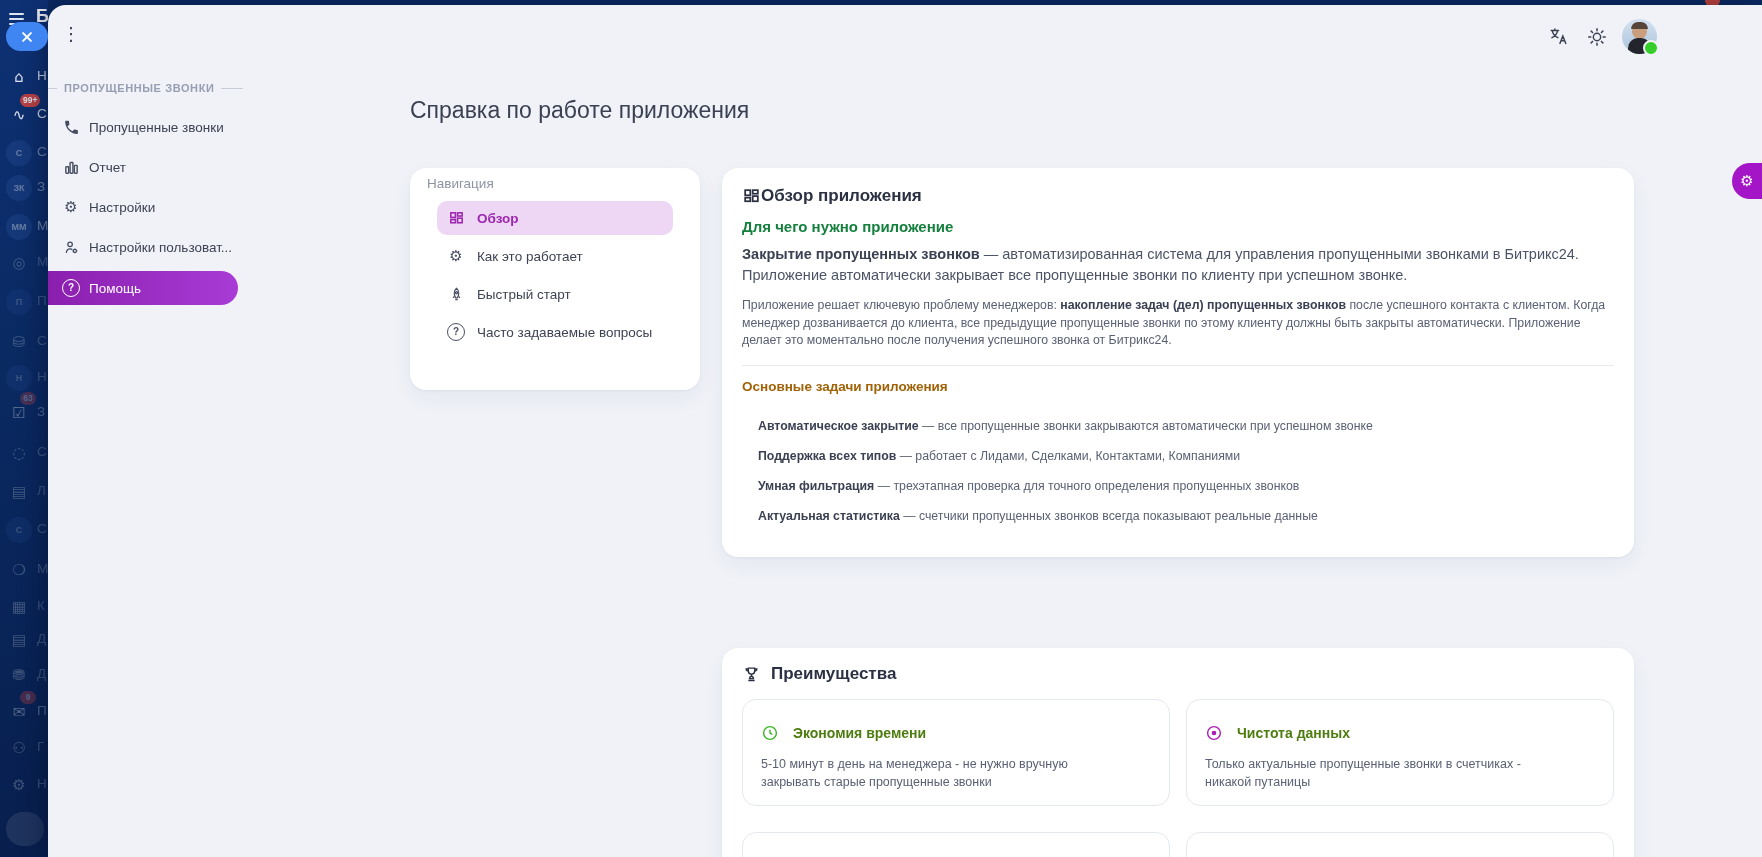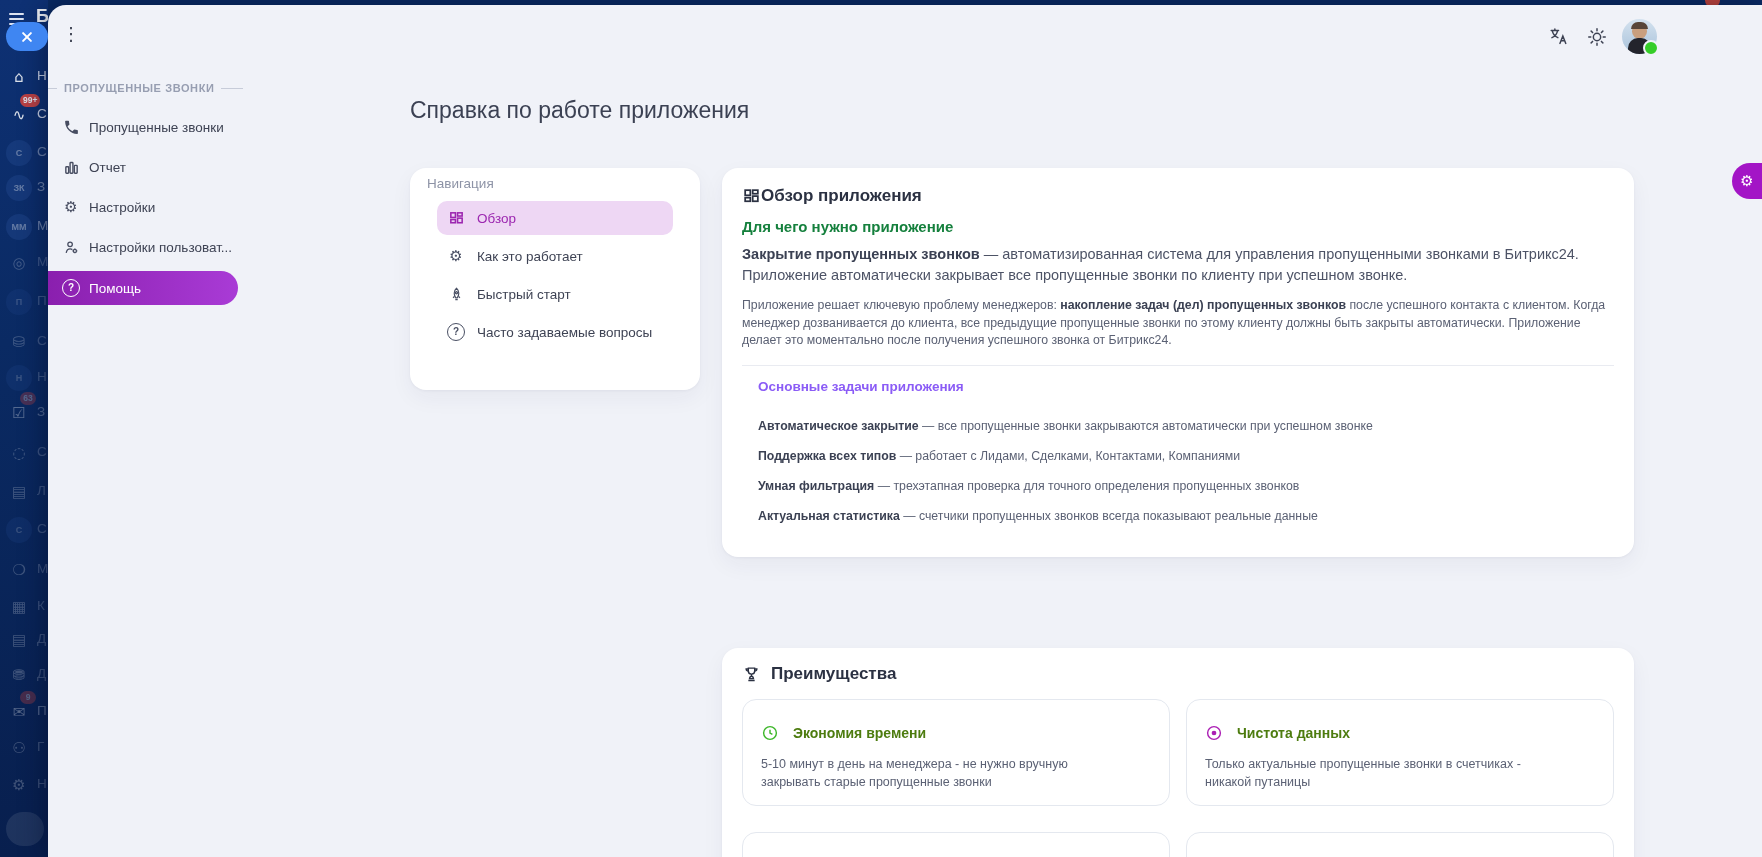--- a/index.html
+++ b/index.html
@@ -67,34 +67,34 @@
   
   .page-title{position:absolute;left:362px;top:92px;margin:0;font-size:23px;font-weight:400;color:#3b4153}
   .card{background:#fff;border-radius:16px;box-shadow:0 1px 3px rgba(30,40,70,.05),0 8px 22px rgba(30,40,70,.05)}
   
   .nav-card{position:absolute;left:362px;top:163px;width:290px;height:222px;padding:8px 0 0 0;box-sizing:border-box}
   .nav-label{font-size:13.5px;color:#8d93a6;margin:0 0 10px 17px}
   .nav-items{padding:0 27px 0 27px}
   .nitem{height:38px;display:flex;align-items:center;gap:12px;padding:0 0 0 10px;border-radius:10px;
     cursor:pointer;color:#3e4354;font-size:13.5px;white-space:nowrap}
   .nitem .nic{width:18px;height:18px;display:flex;align-items:center;justify-content:center;color:#4a5064;flex:none}
-  .nitem.active{background:#eed7f4;color:#9c27b0;font-weight:400;height:34px;margin:2px 0}
+  .nitem.active{background:#eed7f4;color:#9c27b0;font-weight:700;height:34px;margin:2px 0}
   .nitem.active .nic{color:#9c27b0}
   .nitem .g{font-size:15px;font-family:"DejaVu Sans",sans-serif;line-height:1}
   
   .ov-card{position:absolute;left:674px;top:163px;width:912px;box-sizing:border-box;padding:14px 20px 18px}
   .ov-head{display:flex;align-items:flex-end;height:24px;color:#2b3142}
   .ov-head h2{margin:0;font-size:17px;font-weight:700;color:#2b3142}
   .ov-sub{margin:12px 0 0;font-size:15px;font-weight:700;color:#15803d}
   .p1{margin:9px 0 0;font-size:14.5px;line-height:1.42;color:#4d5366;max-width:875px}
   .p1 b{color:#3b4153}
   .p2{margin:12px 0 0;font-size:12.3px;line-height:1.42;color:#5b6174;max-width:875px}
   .p2 b{color:#3b4153}
   .ov-hr{border:none;border-top:1px solid #e9ebf1;margin:15px 0 0}
-  .tasks-title{margin:13px 16px 0;font-size:13.5px;font-weight:700;color:#8b5cf6}
+  .tasks-title{margin:13px 0 0;font-size:13.5px;font-weight:700;color:#a16207}
   .tasks{list-style:none;margin:25px 0 0;padding:0 0 0 16px}
   .tasks li{font-size:12.3px;color:#5b6174;margin-bottom:16px}
   .tasks li b{color:#3b4153}
   
   .bf-card{position:absolute;left:674px;top:643px;width:912px;box-sizing:border-box;padding:14px 20px 20px}
   .bf-head{display:flex;align-items:center;gap:10px;height:24px;color:#2b3142;margin-bottom:13px}
   .bf-head h2{margin:0;font-size:17px;font-weight:700;color:#2b3142}
   .bgrid{display:grid;grid-template-columns:1fr 1fr;column-gap:16px;row-gap:26px}
   .bcard{border:1px solid #e4e8ef;border-radius:14px;padding:20px 18px 14px;box-sizing:border-box;min-height:96px}
   .bcard.tall{min-height:150px}

